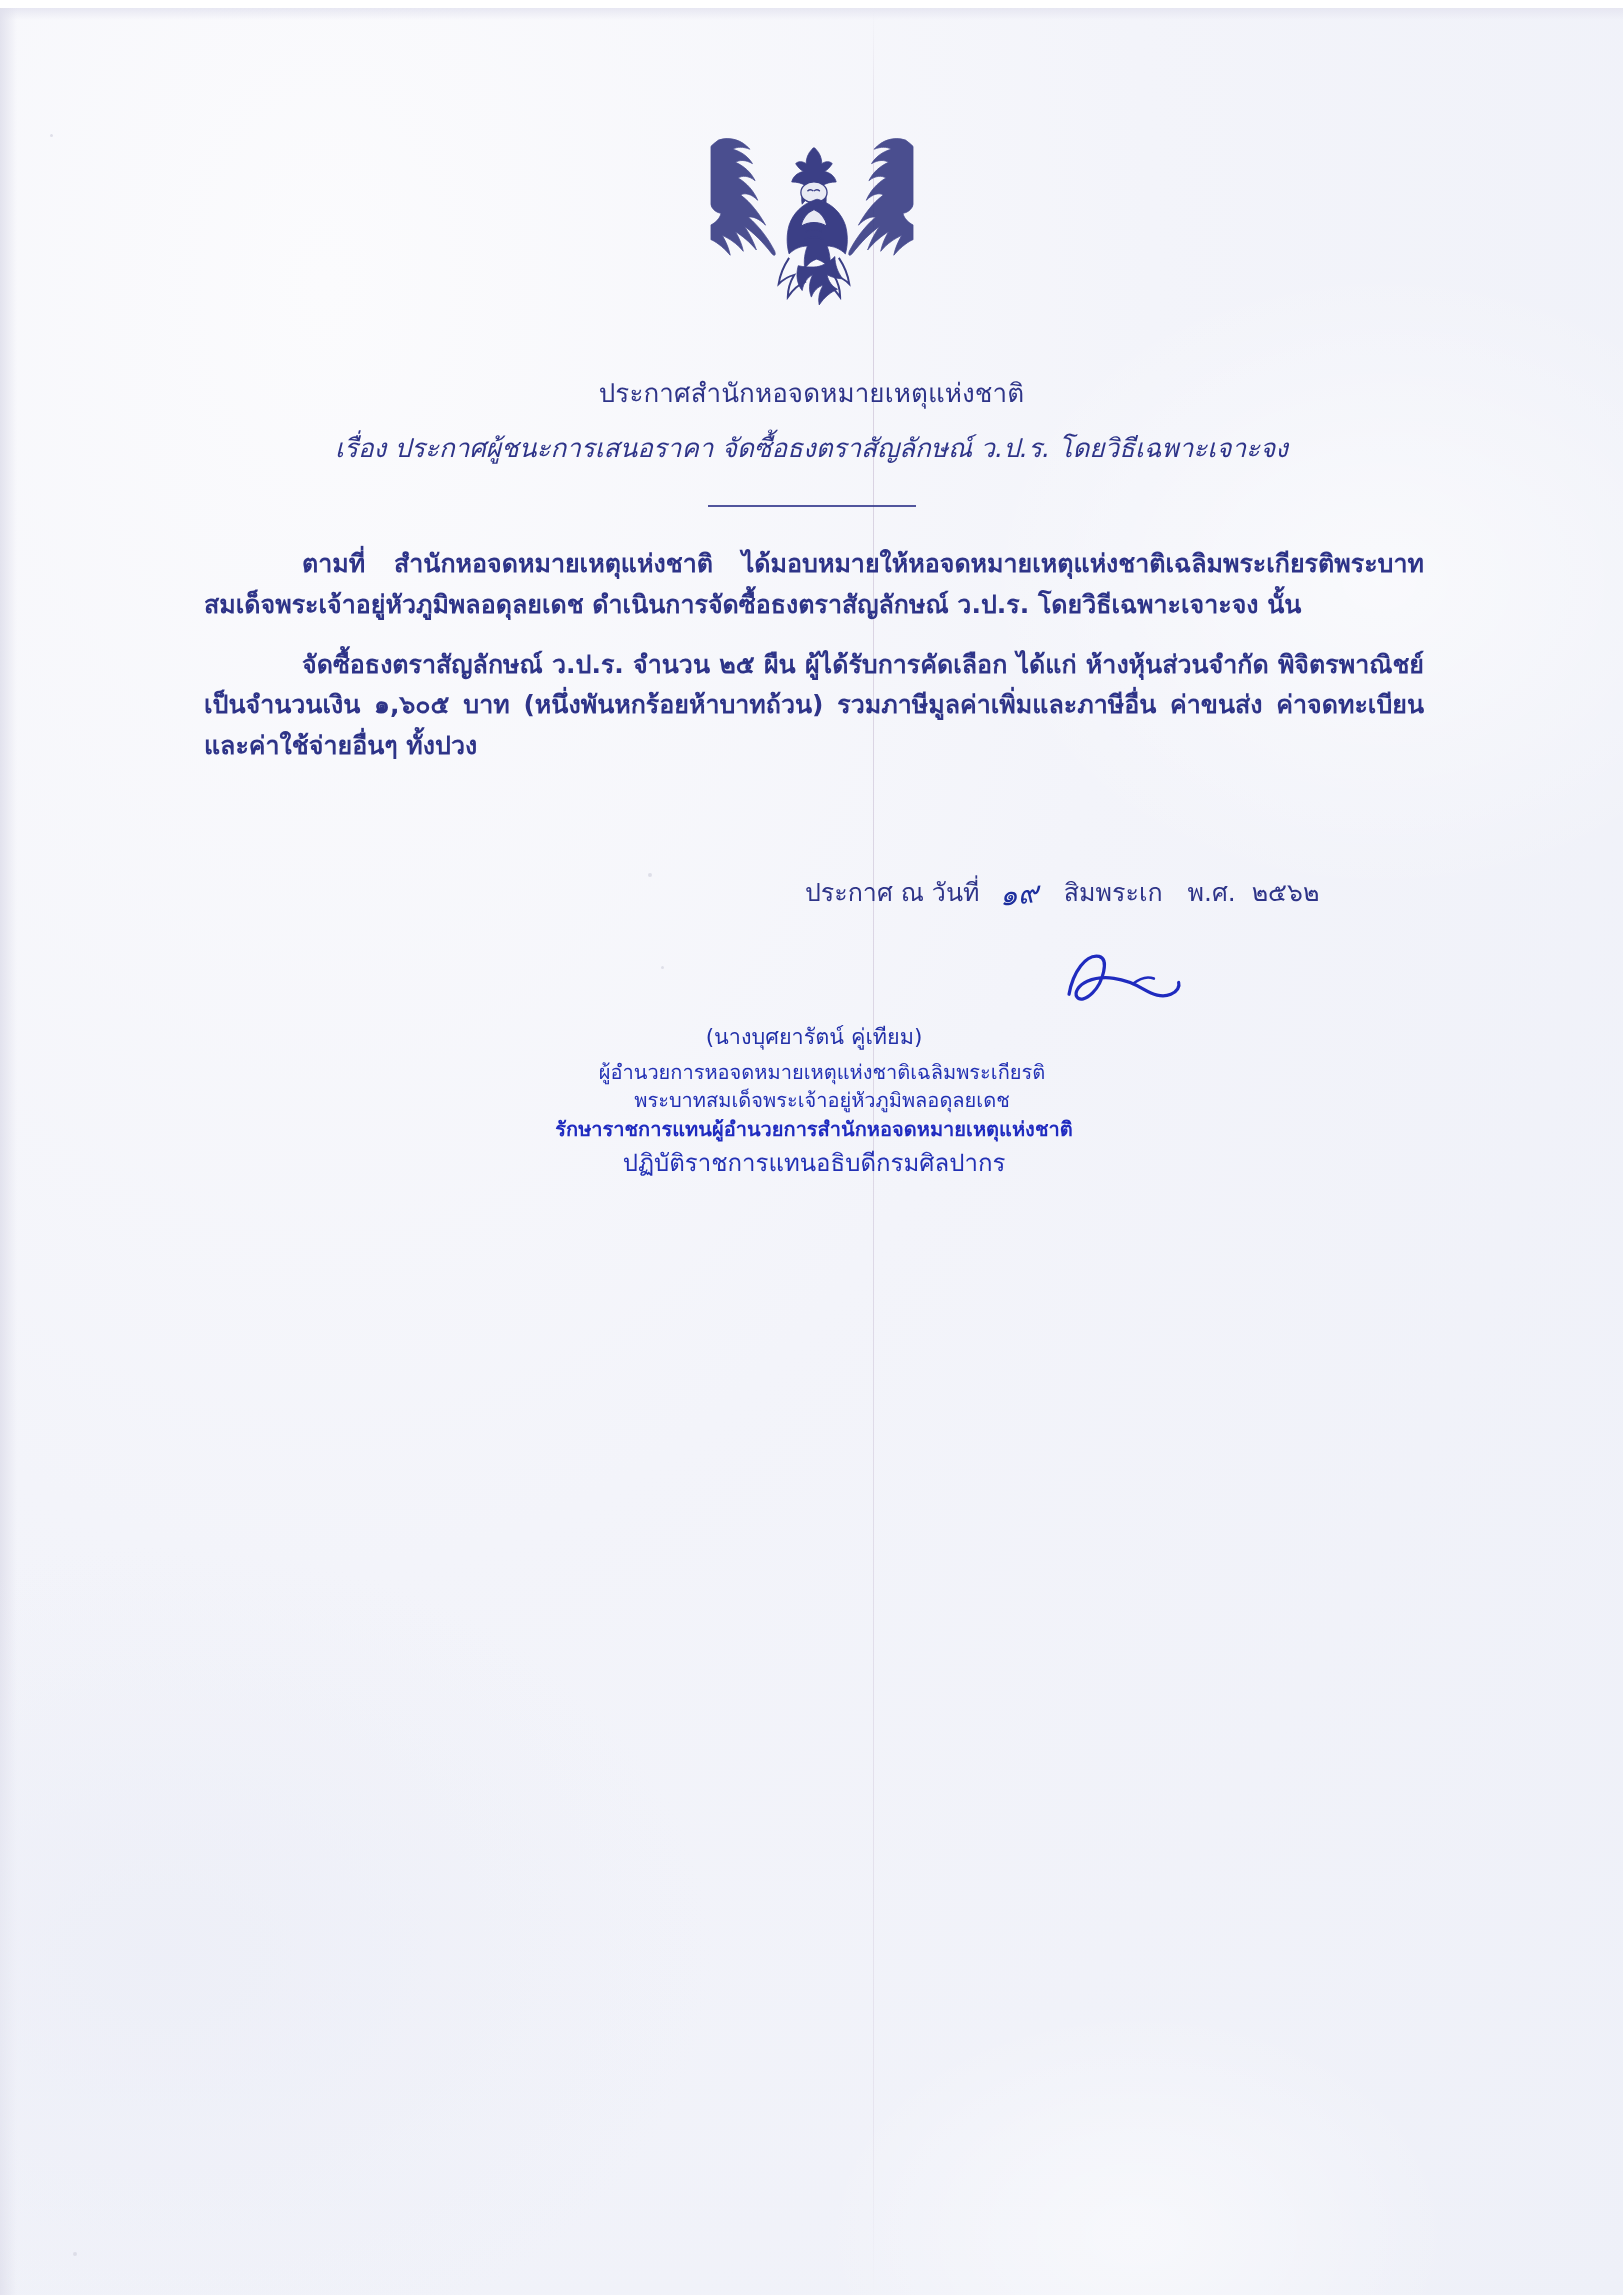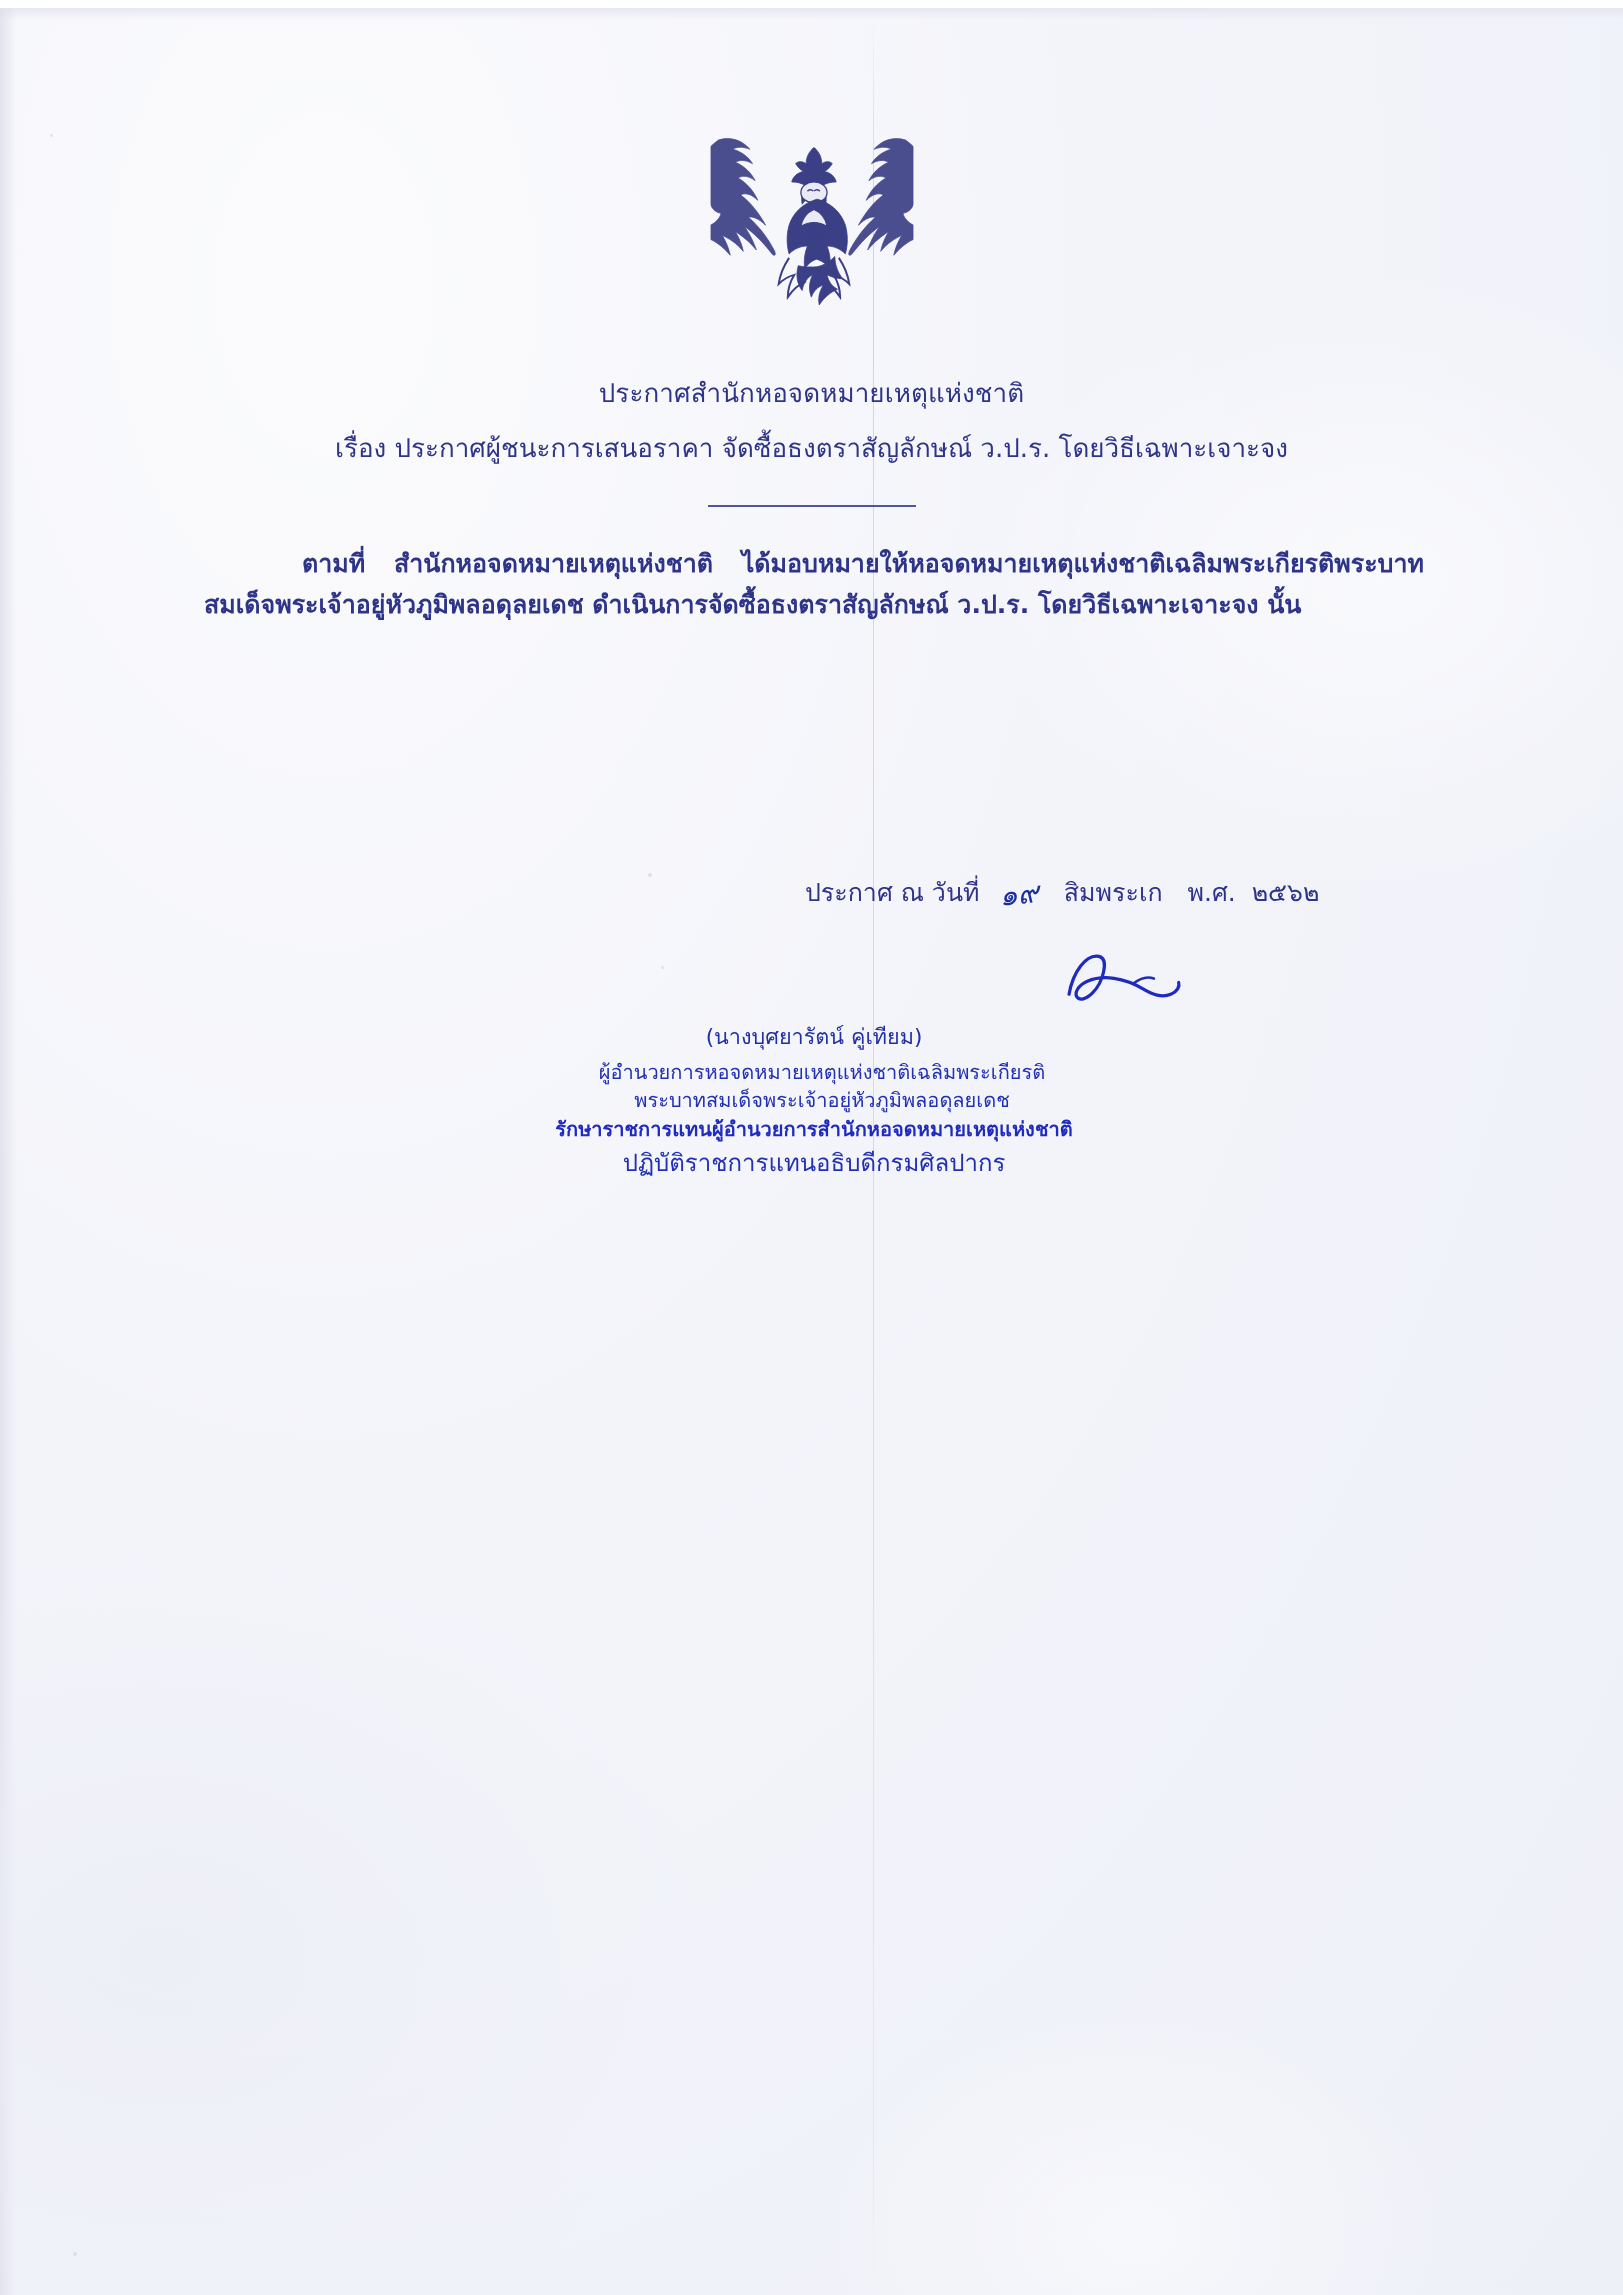--- a/index.html
+++ b/index.html
@@ -77,20 +77,21 @@
     color: #2e3488;
   }
   .doc-subject {
     position: absolute;
     top: 419px;
     left: 0;
     right: 0;
     text-align: center;
     font-size: 26px;
     color: #2e3488;
+    font-style: italic;
   }
   .rule {
     position: absolute;
     top: 497px;
     left: 50%;
     transform: translateX(-50%);
     width: 208px;
     height: 2px;
     background: #34388c;
     opacity: 0.85;
@@ -225,20 +226,21 @@
       </g>
     </svg>
   </div>
 
   <div class="doc-title">ประกาศสำนักหอจดหมายเหตุแห่งชาติ</div>
   <div class="doc-subject">เรื่อง  ประกาศผู้ชนะการเสนอราคา จัดซื้อธงตราสัญลักษณ์ ว.ป.ร. โดยวิธีเฉพาะเจาะจง</div>
   <div class="rule"></div>
 
   <div class="body-block">
     <p class="para indent">ตามที่ สำนักหอจดหมายเหตุแห่งชาติ ได้มอบหมายให้หอจดหมายเหตุแห่งชาติเฉลิมพระเกียรติพระบาทสมเด็จพระเจ้าอยู่หัวภูมิพลอดุลยเดช ดำเนินการจัดซื้อธงตราสัญลักษณ์ ว.ป.ร. โดยวิธีเฉพาะเจาะจง นั้น</p>
+    <p class="para indent gap">จัดซื้อธงตราสัญลักษณ์ ว.ป.ร. จำนวน ๒๕ ผืน ผู้ได้รับการคัดเลือก ได้แก่ ห้างหุ้นส่วนจำกัด พิจิตรพาณิชย์ เป็นจำนวนเงิน ๑,๖๐๕ บาท (หนึ่งพันหกร้อยห้าบาทถ้วน) รวมภาษีมูลค่าเพิ่มและภาษีอื่น ค่าขนส่ง ค่าจดทะเบียน และค่าใช้จ่ายอื่นๆ ทั้งปวง</p>
   </div>
 
   <div class="date-line">
     <span>ประกาศ ณ วันที่</span>
     <span class="date-handwritten">๑๙</span>
     <span>สิมพระเก</span>
     <span style="margin-left:17px;">พ.ศ.</span>
     <span style="margin-left:7.9px;">๒๕๖๒</span>
   </div>
 

